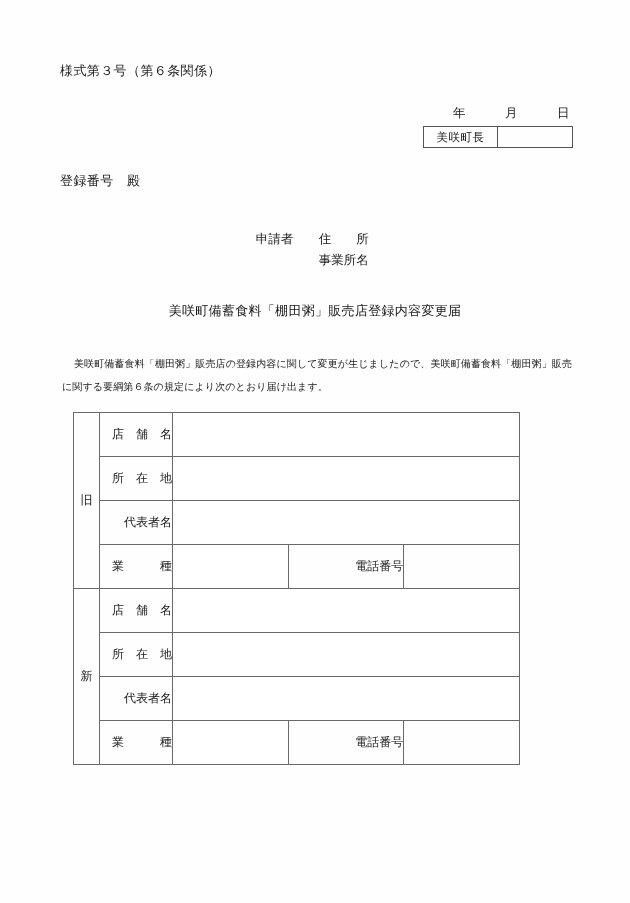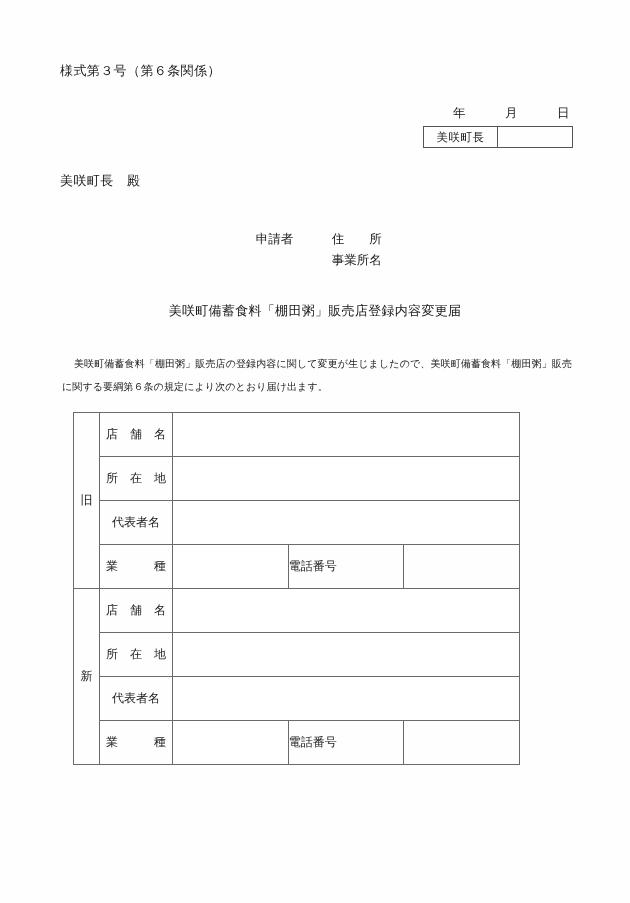--- a/index.html
+++ b/index.html
@@ -101,21 +101,21 @@
     white-space: pre;
     height: 21px;
   }
   .app-prefix {
     display: inline-block;
     width: 50px;
   }
   .app-field {
     display: inline-block;
     width: 76px;
-    text-align: right;
+    text-align: center;
     letter-spacing: 0px;
   }
 
   
   .doc-title {
     position: absolute;
     left: 0;
     right: 0;
     top: 302px;
     text-align: center;
@@ -151,28 +151,28 @@
     font-size: 12px;
     padding: 0;
     vertical-align: middle;
   }
   .col-group {
     width: 25px;
     text-align: center;
   }
   .col-label {
     width: 72px;
-    text-align: center;
+    text-align: right;
   }
   .col-value {
     background: #fff;
   }
   .col-tel-label {
     width: 72px;
-    text-align: left;
+    text-align: right;
     margin-left: 16px;
   }
   .col-tel-value {
     width: 120px;
   }
 </style>
 </head>
 <body>
 
 <div class="page">
@@ -183,21 +183,21 @@
     <span class="date-y">年</span>
     <span class="date-m">月</span>
     <span class="date-d">日</span>
   </div>
 
   <div class="reg-box">
     <div class="reg-label">美咲町長</div>
     <div class="reg-value"></div>
   </div>
 
-  <div class="addressee">美咲町長　殿</div>
+  <div class="addressee">登録番号　殿</div>
 
   <div class="applicant">
     <div class="applicant-row">
       <span class="app-prefix">申請者</span><span class="app-field">住　　所</span>
     </div>
     <div class="applicant-row">
       <span class="app-prefix"></span><span class="app-field">事業所名</span>
     </div>
   </div>
 

